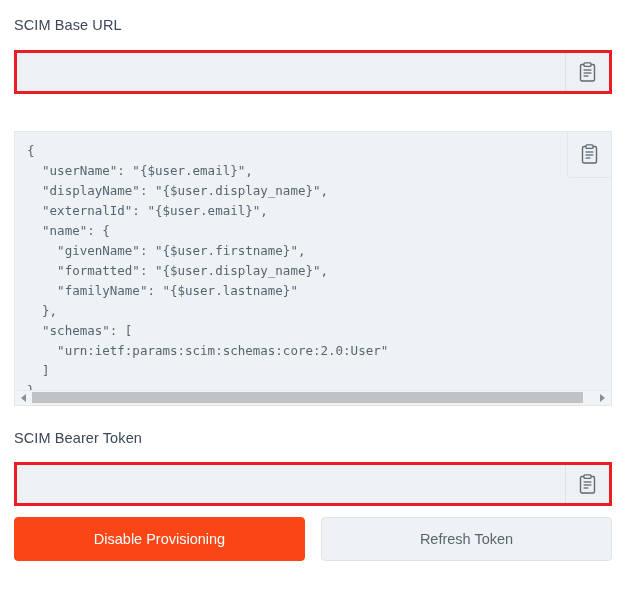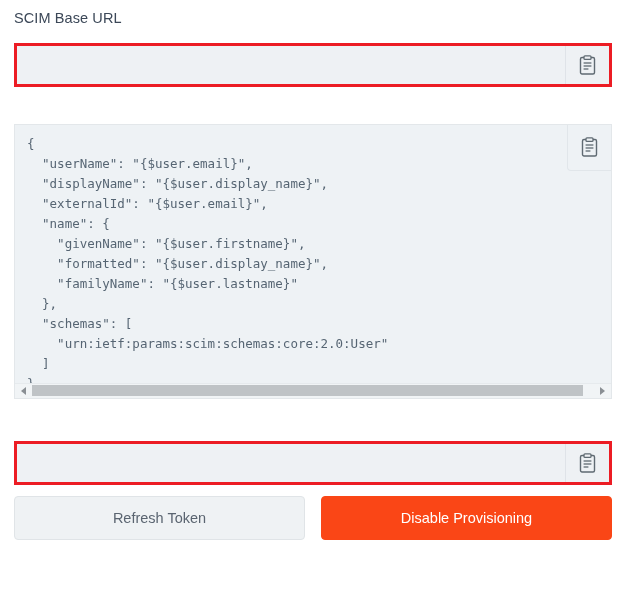--- a/index.html
+++ b/index.html
@@ -13,20 +13,21 @@
     font-family: "Liberation Sans", sans-serif;
     overflow: hidden;
   }
 
   .page {
     position: relative;
     width: 626px;
     height: 468px;
     background: #ffffff;
     padding: 0 14px;
+    margin-top: 7px;
   }
 
   
   .field-label {
     font-size: 14.5px;
     color: #3c4858;
     font-weight: 400;
     letter-spacing: 0.1px;
     line-height: 1;
     white-space: nowrap;
@@ -241,36 +242,37 @@
       <div class="scroll-track">
         <div class="scroll-thumb"></div>
       </div>
       <div class="scroll-arrow right">
           <span></span>
         </div>
     </div>
   </div>
 
   <div class="gap-d"></div>
+  <div class="field-label">SCIM Bearer Token</div>
 
   <div class="gap-f"></div>
 
   <div class="highlight-wrap">
     <input class="text-input" type="text" value="" style="">
     <div class="copy-cell">
       <svg class="clip-icon" width="17" height="20" viewBox="0 0 17 20">
         <rect x="1.5" y="2.5" width="14" height="16.5" rx="1.5" fill="#eef1f4" stroke="#5f6a72" stroke-width="1.4"></rect>
         <rect x="5" y="0.8" width="7" height="3.6" rx="1" fill="#eef1f4" stroke="#5f6a72" stroke-width="1.3"></rect>
         <line x1="4.6" y1="8" x2="12.4" y2="8" stroke="#5f6a72" stroke-width="1.3"></line>
         <line x1="4.6" y1="11" x2="12.4" y2="11" stroke="#5f6a72" stroke-width="1.3"></line>
         <line x1="4.6" y1="14" x2="9.4" y2="14" stroke="#5f6a72" stroke-width="1.3"></line>
       </svg>
     </div>
   </div>
 
   <div class="gap-e"></div>
 
   <div class="btn-row">
+    <div class="btn btn-primary">Disable Provisioning</div>
     <div class="btn btn-secondary">Refresh Token</div>
-    <div class="btn btn-primary">Disable Provisioning</div>
   </div>
 
 </div>
 
 </body></html>

